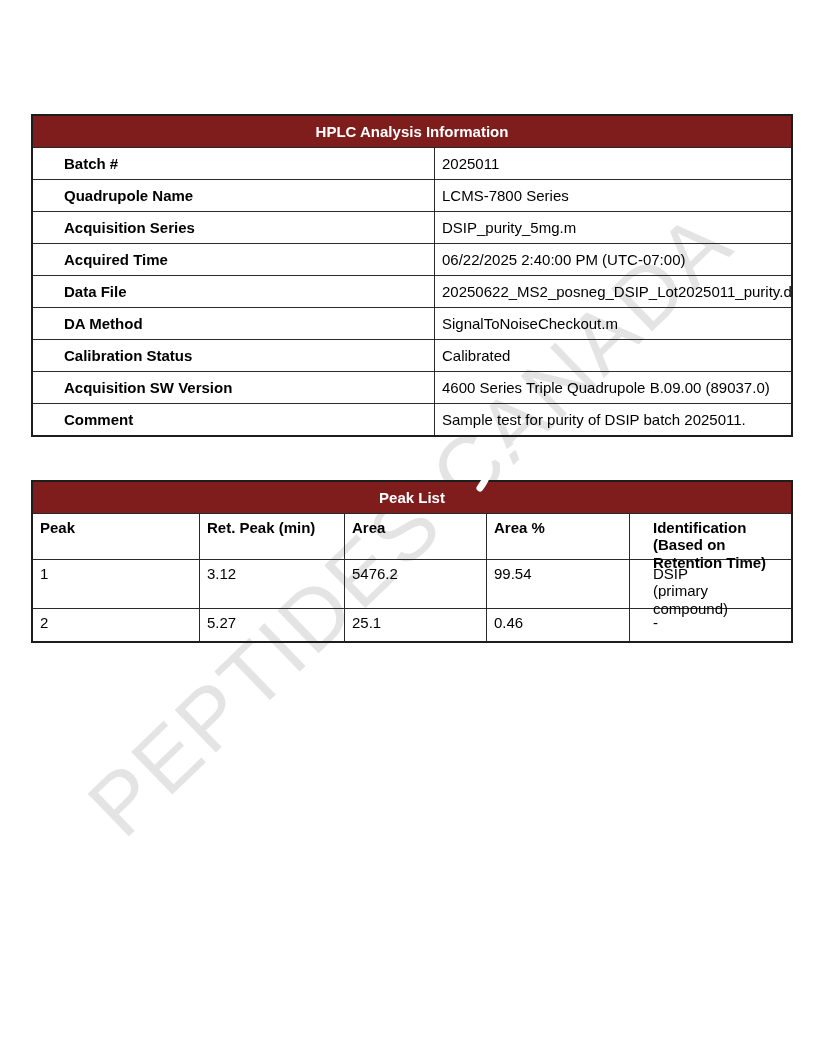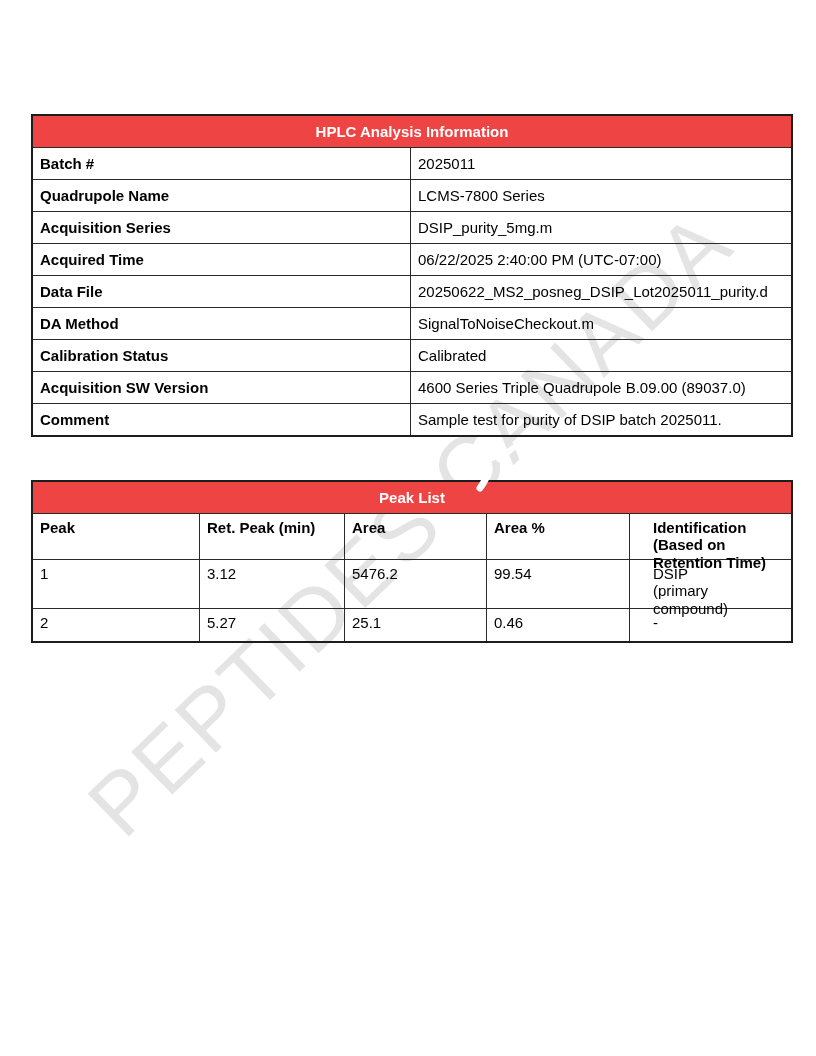--- a/index.html
+++ b/index.html
@@ -36,35 +36,36 @@
     width: 762px;
     box-sizing: border-box;
     border: 2px solid #1d1d1d;
     z-index: 1;
     background: transparent;
   }
   .tbl-analysis { top: 114px; }
   .tbl-peaks    { top: 480px; }
   .band {
     height: 31px;
-    background: #ef4444;
+    background: #7f1d1d;
     color: #ffffff;
     font-weight: 700;
     font-size: 15px;
     display: flex;
     align-items: center;
     justify-content: center;
   }
   
   .a-row {
     display: flex;
     height: 32px;
     box-sizing: border-box;
     border-top: 1.5px solid #2a2a2a;
     font-size: 15px;
+    padding-left: 24px;
   }
   .a-label {
     width: 378px;
     box-sizing: border-box;
     border-right: 1.5px solid #2a2a2a;
     display: flex;
     align-items: center;
     padding-left: 7px;
     font-weight: 700;
     color: #000;

